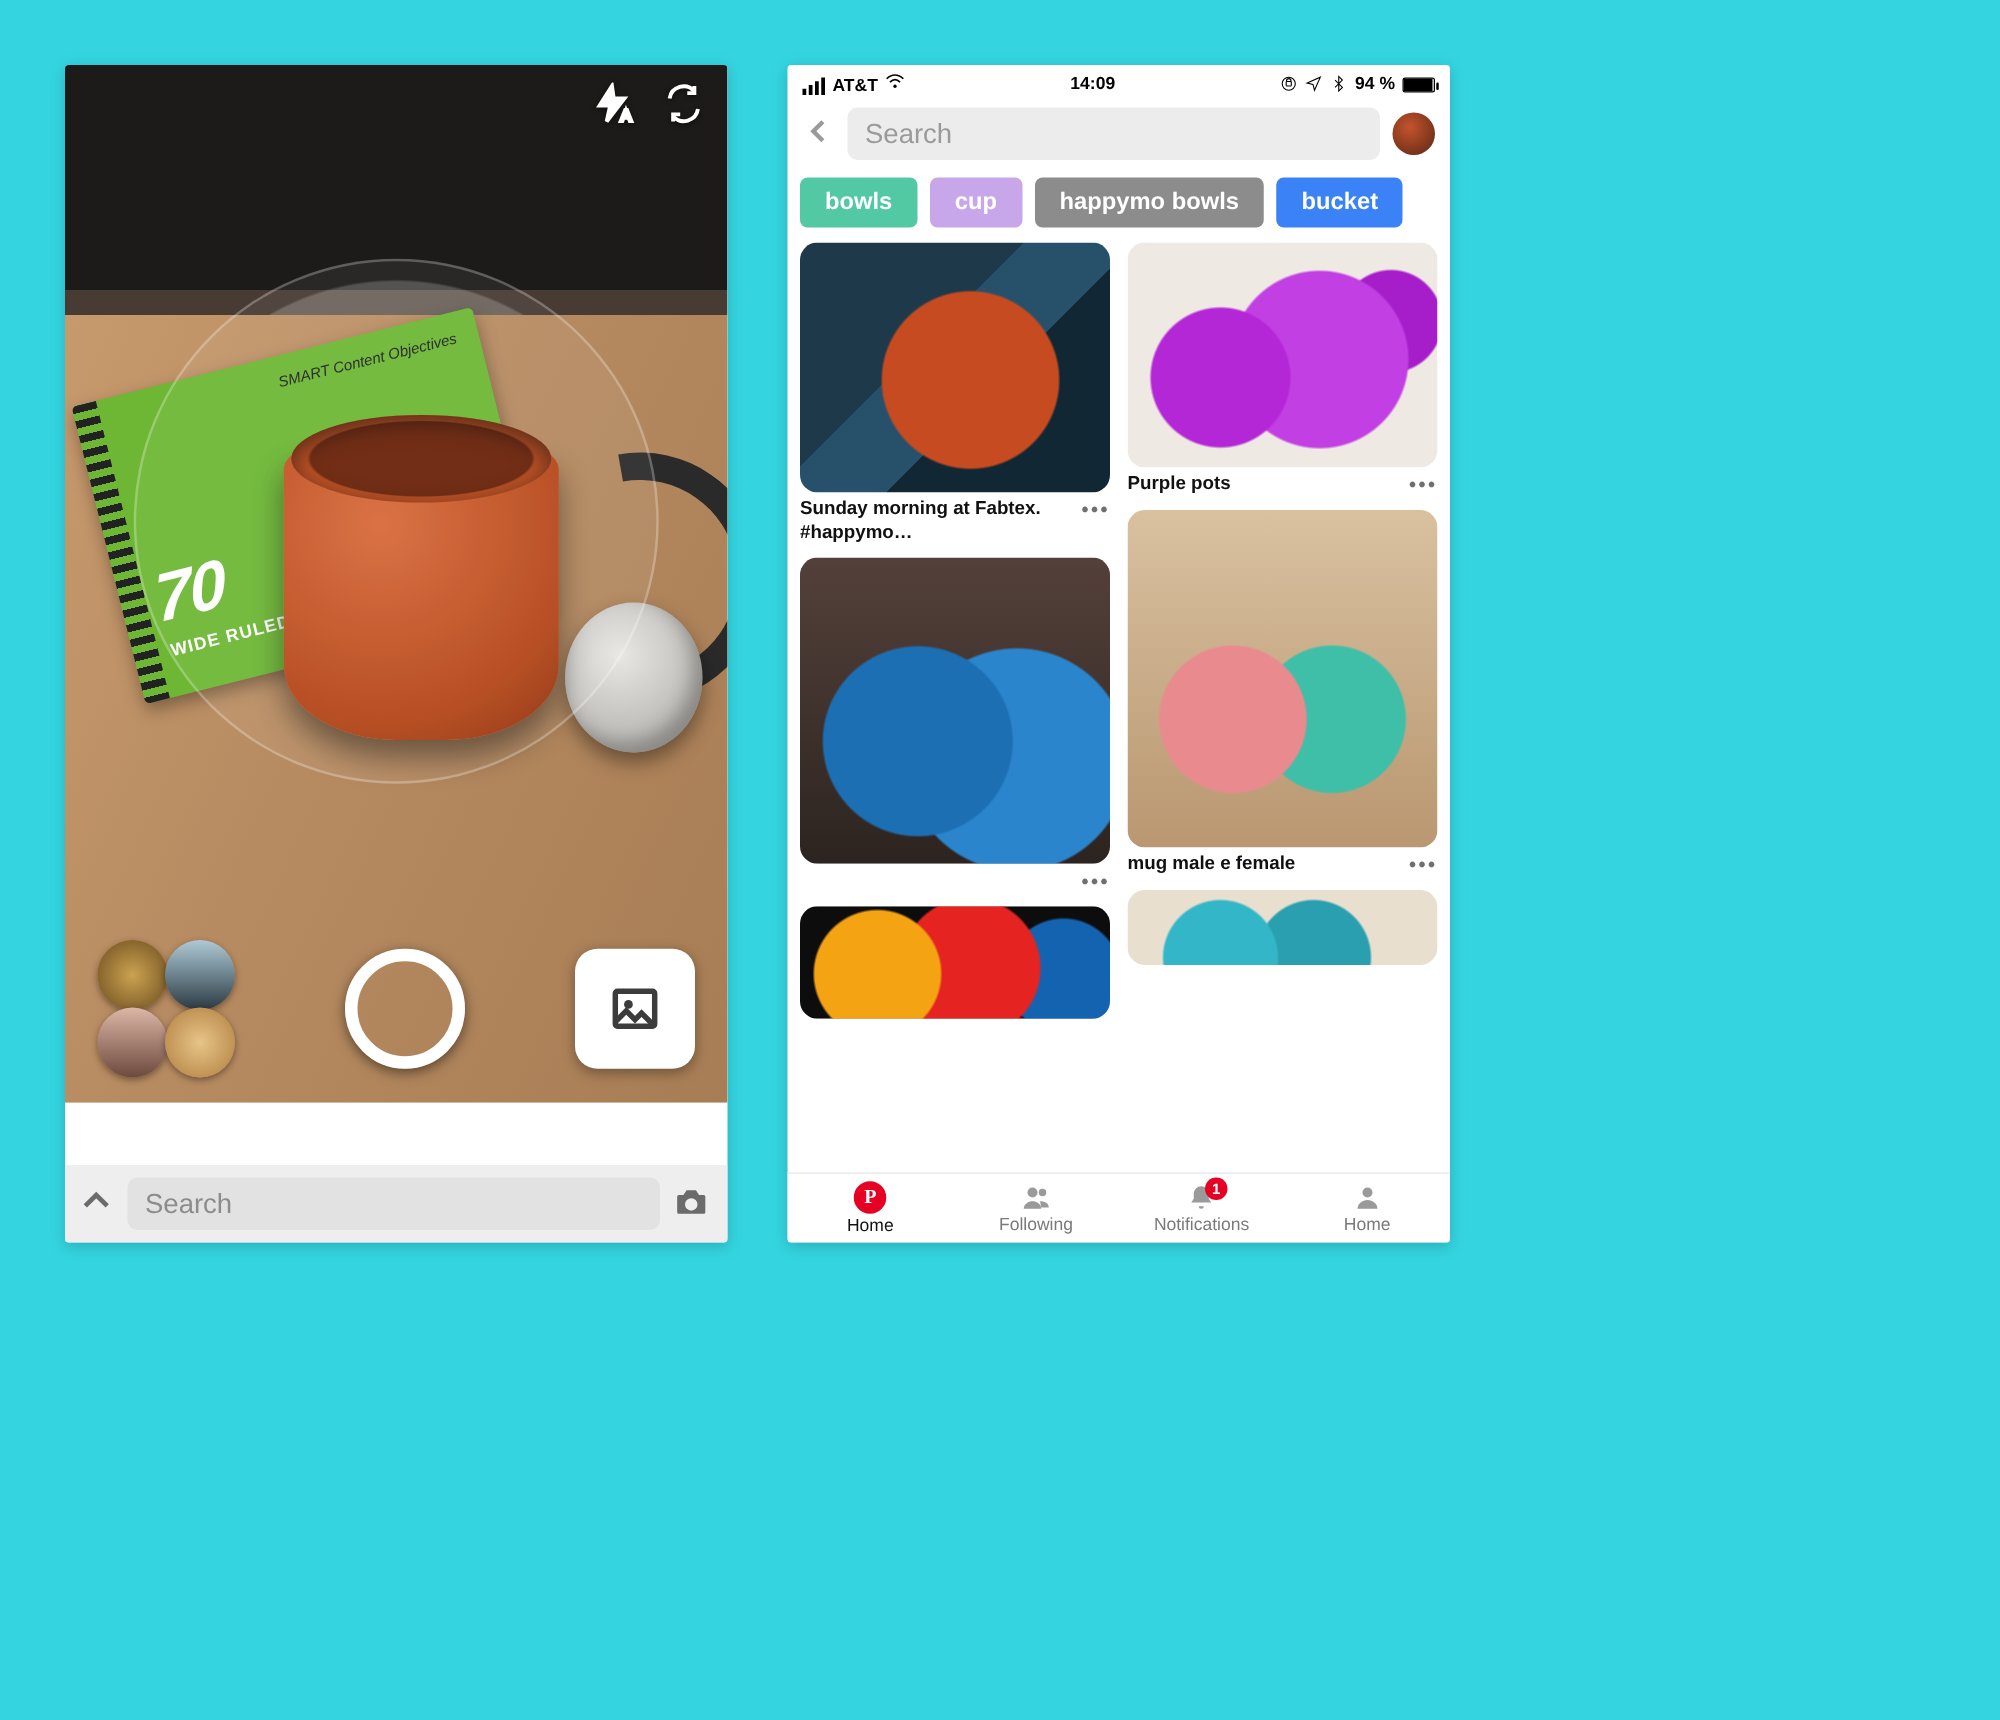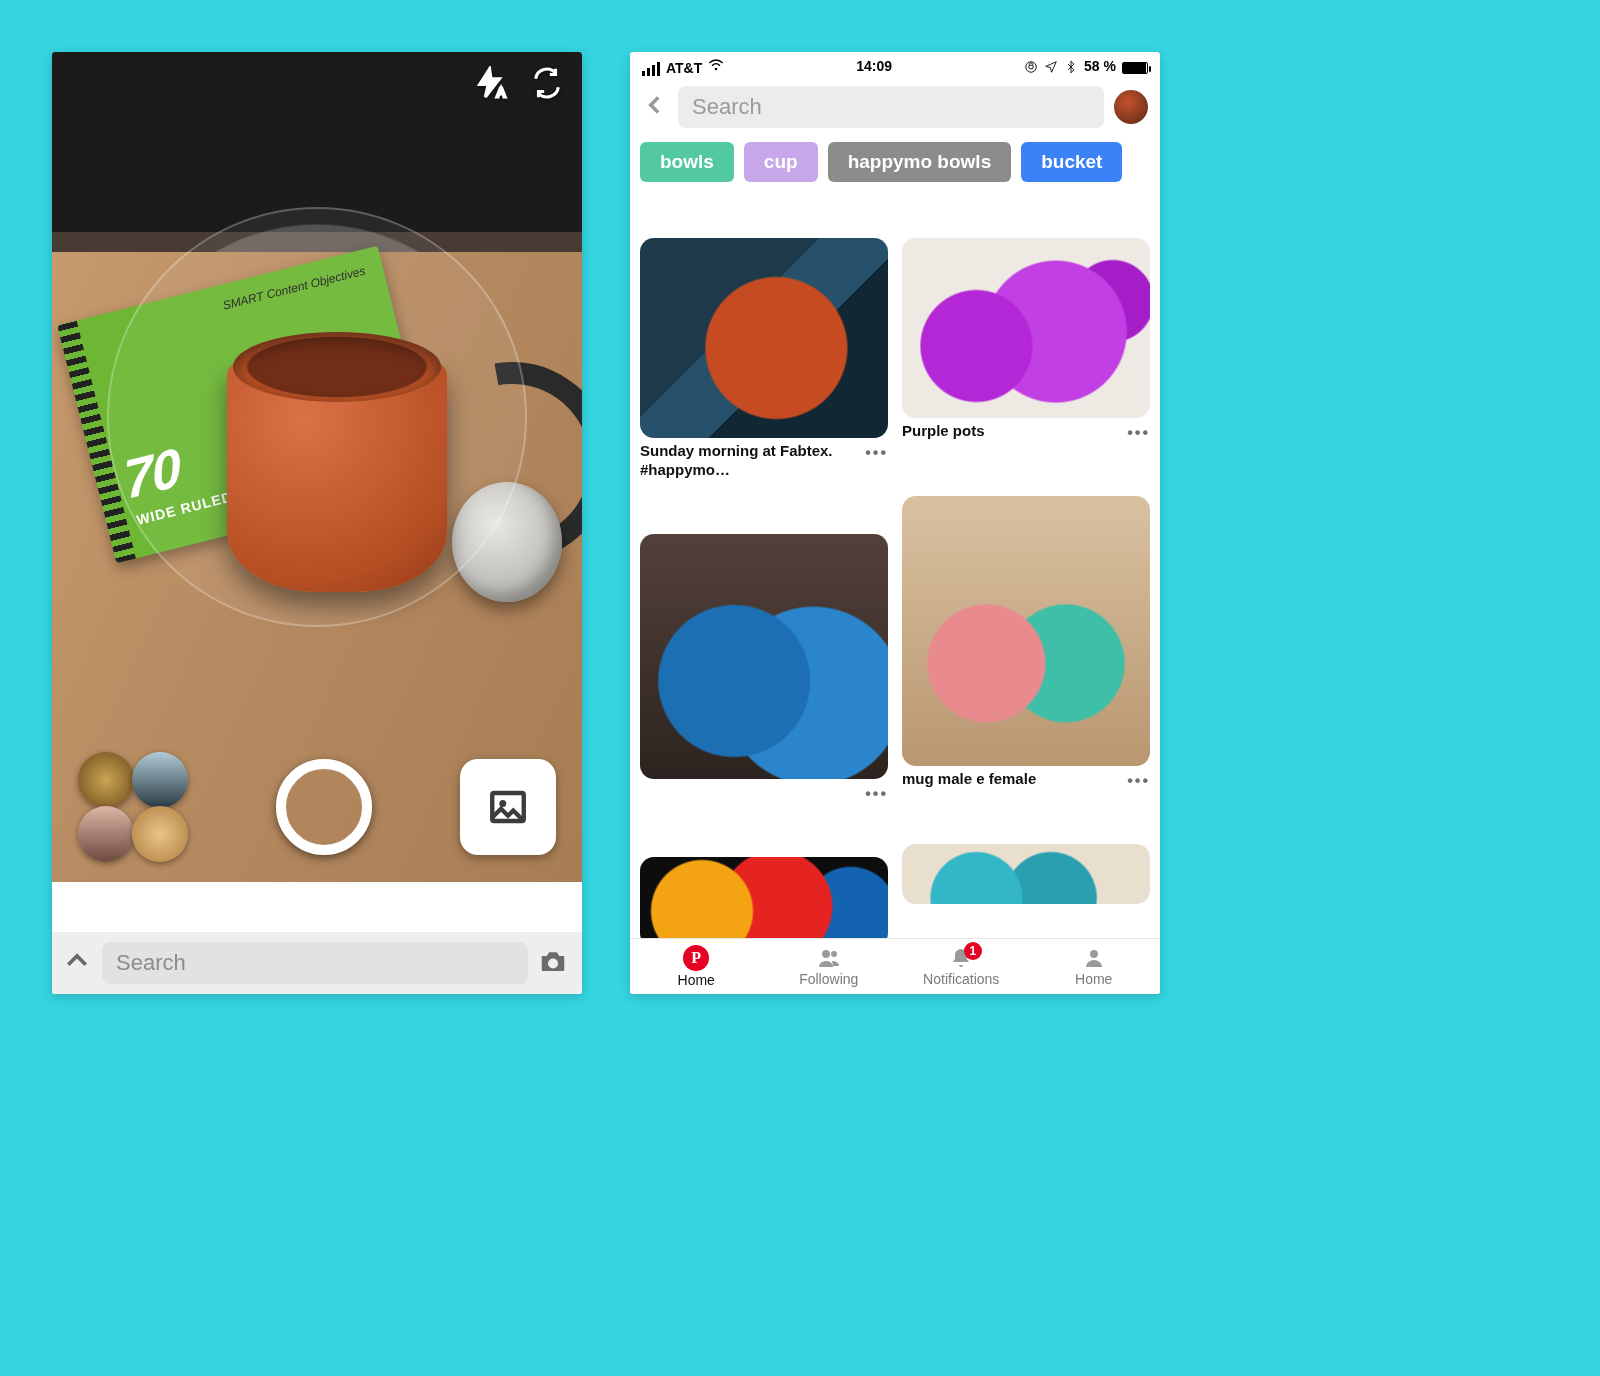--- a/index.html
+++ b/index.html
@@ -189,21 +189,21 @@
   .chip{
     height:40px; border-radius:6px; color:#fff; font-weight:700; font-size:19px;
     display:flex; align-items:center; justify-content:center; padding:0 20px;
     white-space:nowrap;
   }
 
   .grid{
     padding:4px 10px 0; display:flex; gap:14px;
   }
   .col{ width:248px; display:flex; flex-direction:column; gap:10px; }
-  .pin{ display:flex; flex-direction:column; gap:4px;margin-top:44px; }
+  .pin{ display:flex; flex-direction:column; gap:4px; }
   .pin .img{
     width:100%; border-radius:14px; background:#888;
   }
   .pin .meta{ display:flex; align-items:flex-start; justify-content:space-between; gap:6px;}
   .pin .title{ font-size:15px; font-weight:700; color:#111; line-height:1.25; }
   .more-dots{ color:#6f6f6f; font-weight:900; letter-spacing:2px; font-size:16px; padding-top:2px;}
 
   
   .img.redcup{
     height:200px;
@@ -367,21 +367,21 @@
             <circle cx="12" cy="12" r="9" fill="none" stroke="#000" stroke-width="1.5"></circle>
             <path d="M9 9v-1a3 3 0 0 1 6 0v1" fill="none" stroke="#000" stroke-width="1.5"></path>
             <rect x="8.5" y="9" width="7" height="6" rx="1" fill="none" stroke="#000" stroke-width="1.5"></rect>
           </svg>
         <svg viewBox="0 0 24 24">
             <path d="M3 11l18-8-8 18-2-8z" fill="none" stroke="#000" stroke-width="1.5"></path>
           </svg>
         <svg viewBox="0 0 24 24">
             <path d="M7 7l10 10-5 5V2l5 5L7 17" fill="none" stroke="#000" stroke-width="1.5"></path>
           </svg>
-        <span>58 %</span>
+        <span>94 %</span>
         <span class="batt">
             <i></i>
           </span>
       </div>
     </div>
 
     <div class="r-search-row">
       <span class="back">
         <svg viewBox="0 0 24 24">
             <polyline points="15 5 8 12 15 19"></polyline>

